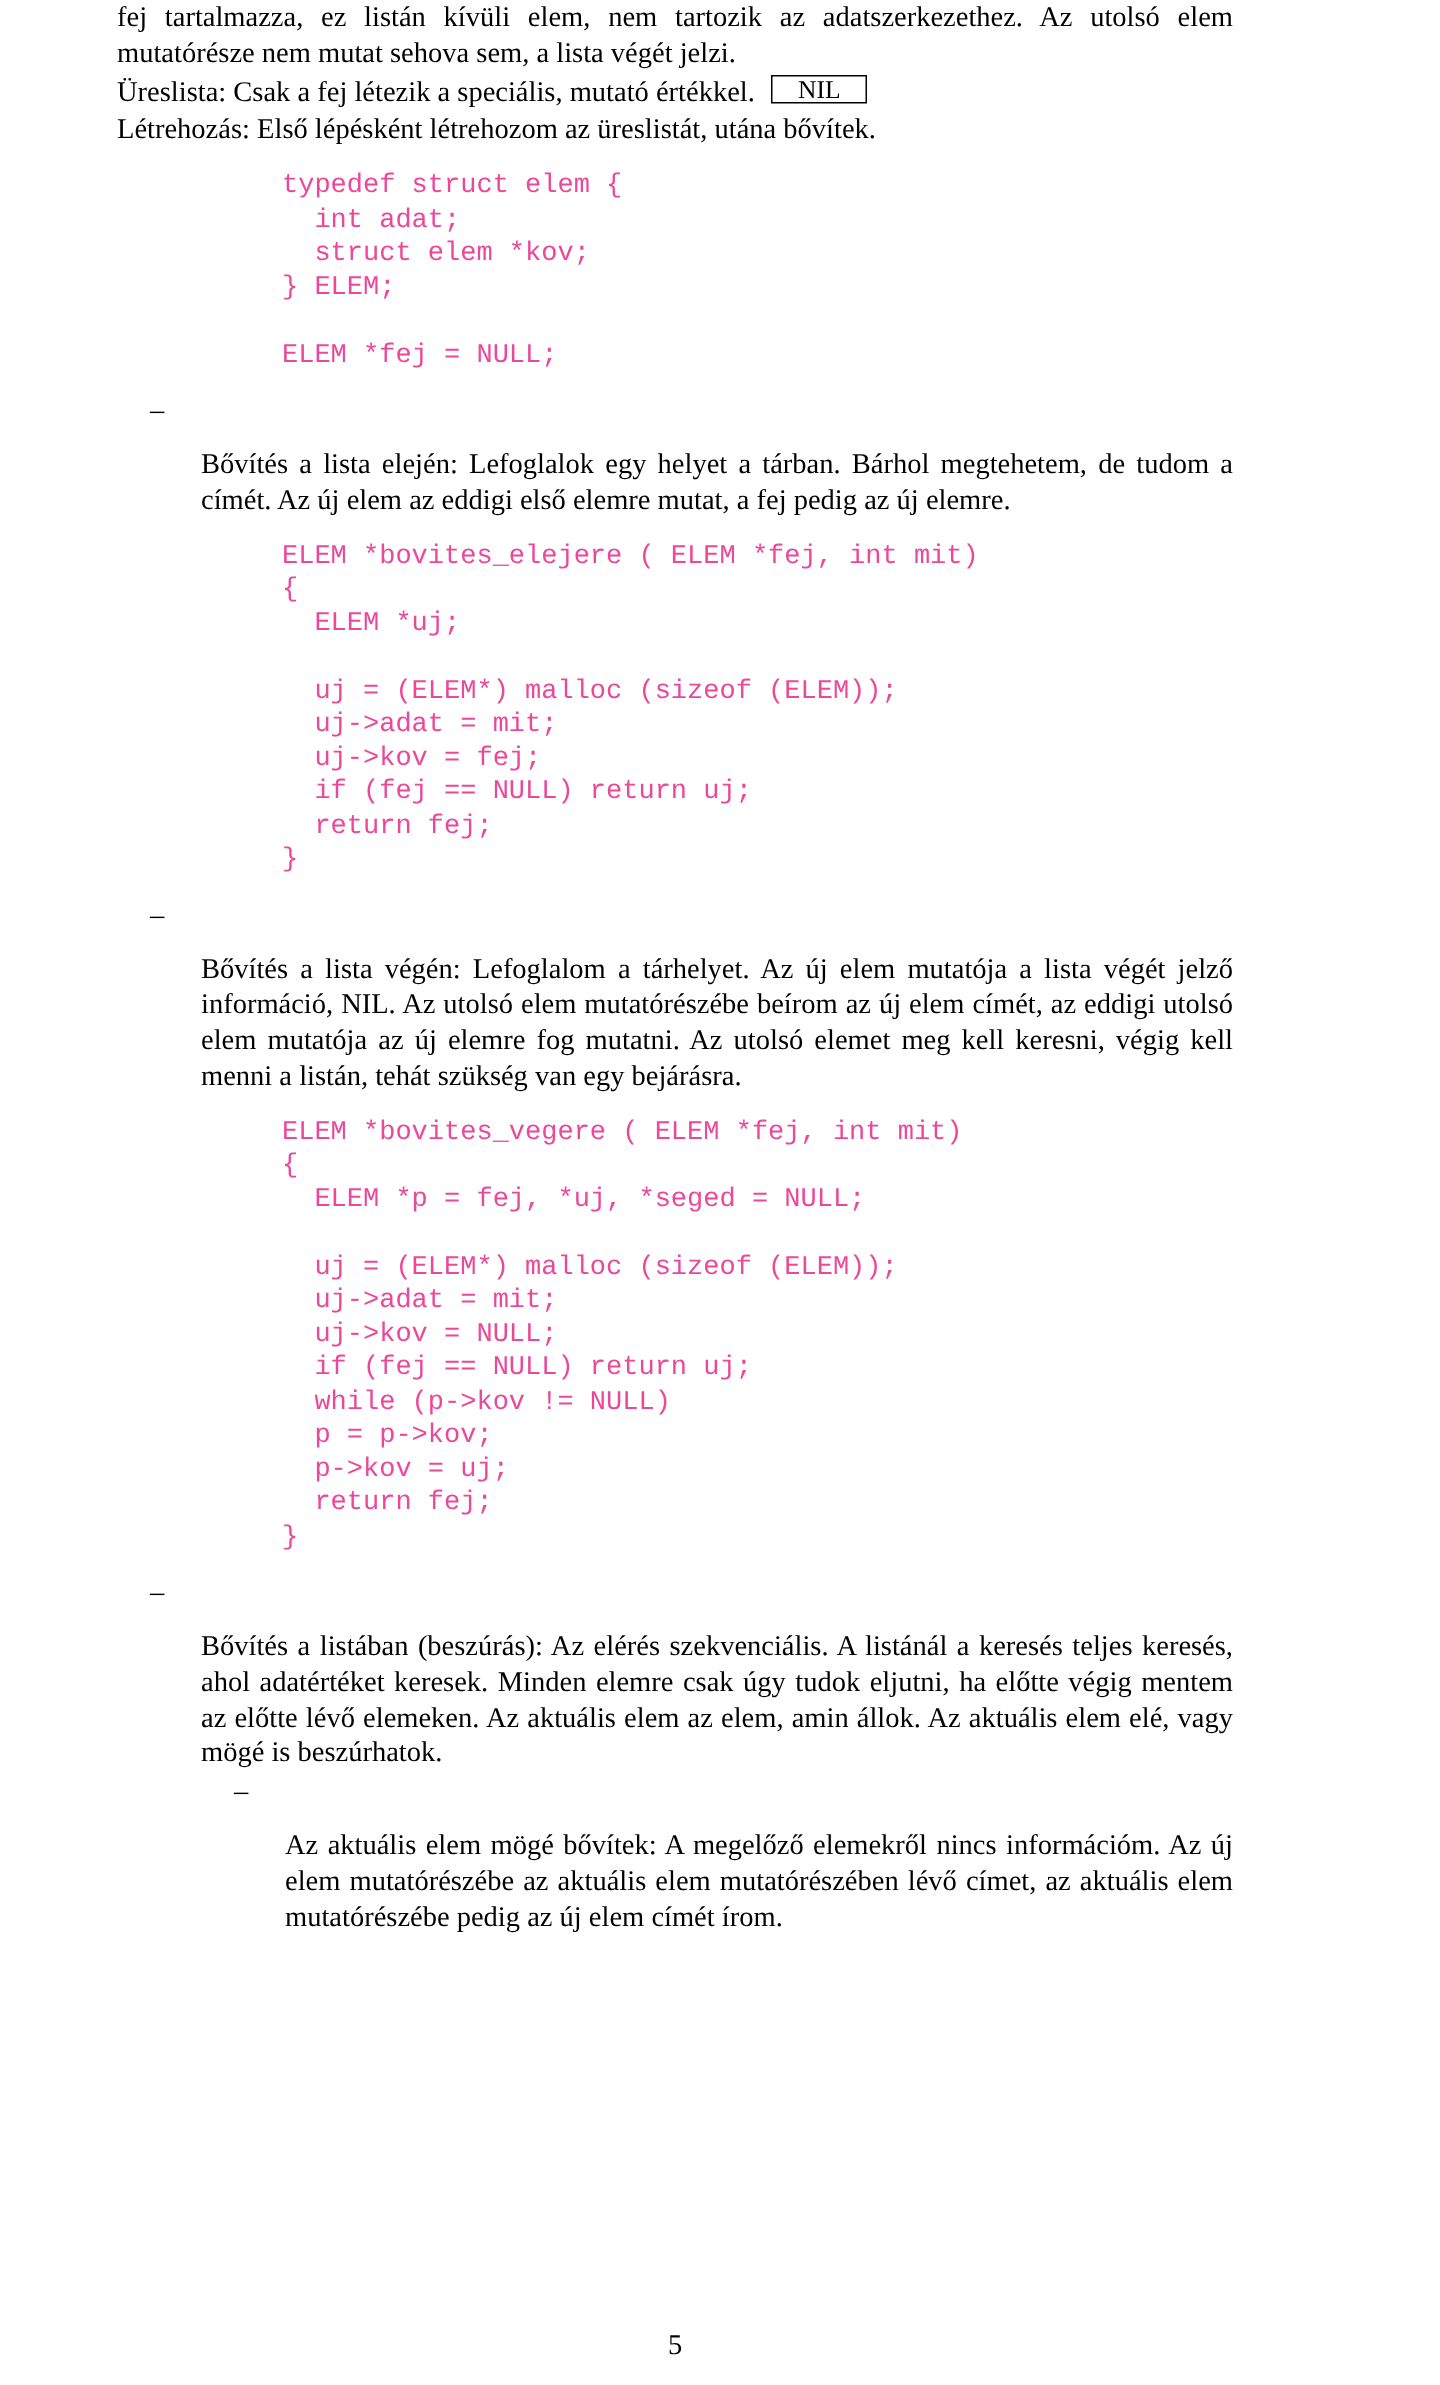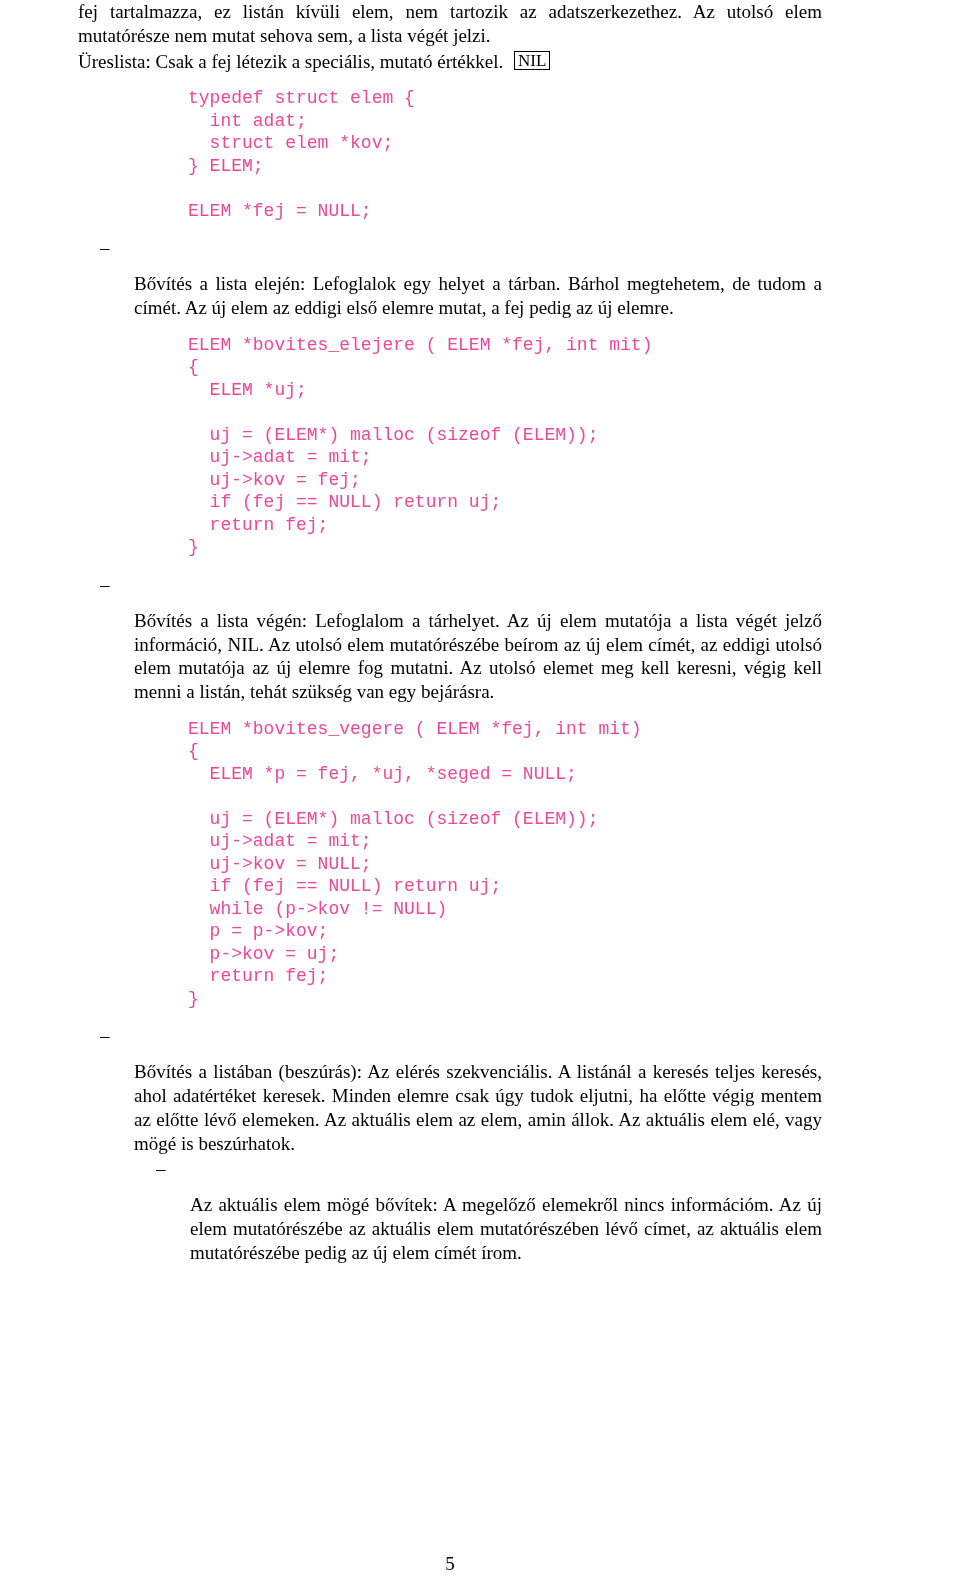--- a/index.html
+++ b/index.html
@@ -59,21 +59,21 @@
     margin-left: 56px;
   }
   .bullet-item.sub .dash {
     width: 56px;
     flex: 0 0 56px;
     padding-left: 22px;
   }
   .nil-box {
     display: inline-block;
     border: 1px solid #000;
-    padding: 0 3px;
+    padding: 0 17px;
     font-size: 17px;
     line-height: 1.0;
     vertical-align: 2px;
     margin-left: 6px;
   }
   .pageno {
     position: absolute;
     bottom: 14px;
     left: 0;
     width: 100%;
@@ -90,20 +90,23 @@
 <div class="page">
 
   <p class="para para-top">fej tartalmazza, ez listán kívüli elem, nem tartozik az adatszerkezethez. Az utolsó elem mutatórésze nem mutat sehova sem, a lista végét jelzi.</p>
 
   <p class="para">
     <span>Üreslista: Csak a fej létezik a speciális, mutató értékkel.</span>
     <span class="nil-box">NIL</span>
   </p>
 
 
+  <p class="para create-line">
+    <span class="bold-run">Létrehozás:</span><span> Első lépésként létrehozom az üreslistát, utána bővítek.</span>
+  </p>
 
   <pre class="code">typedef struct elem {
   int adat;
   struct elem *kov;
 } ELEM;
 
 ELEM *fej = NULL;</pre>
 
 
   <div class="bullet-item">

